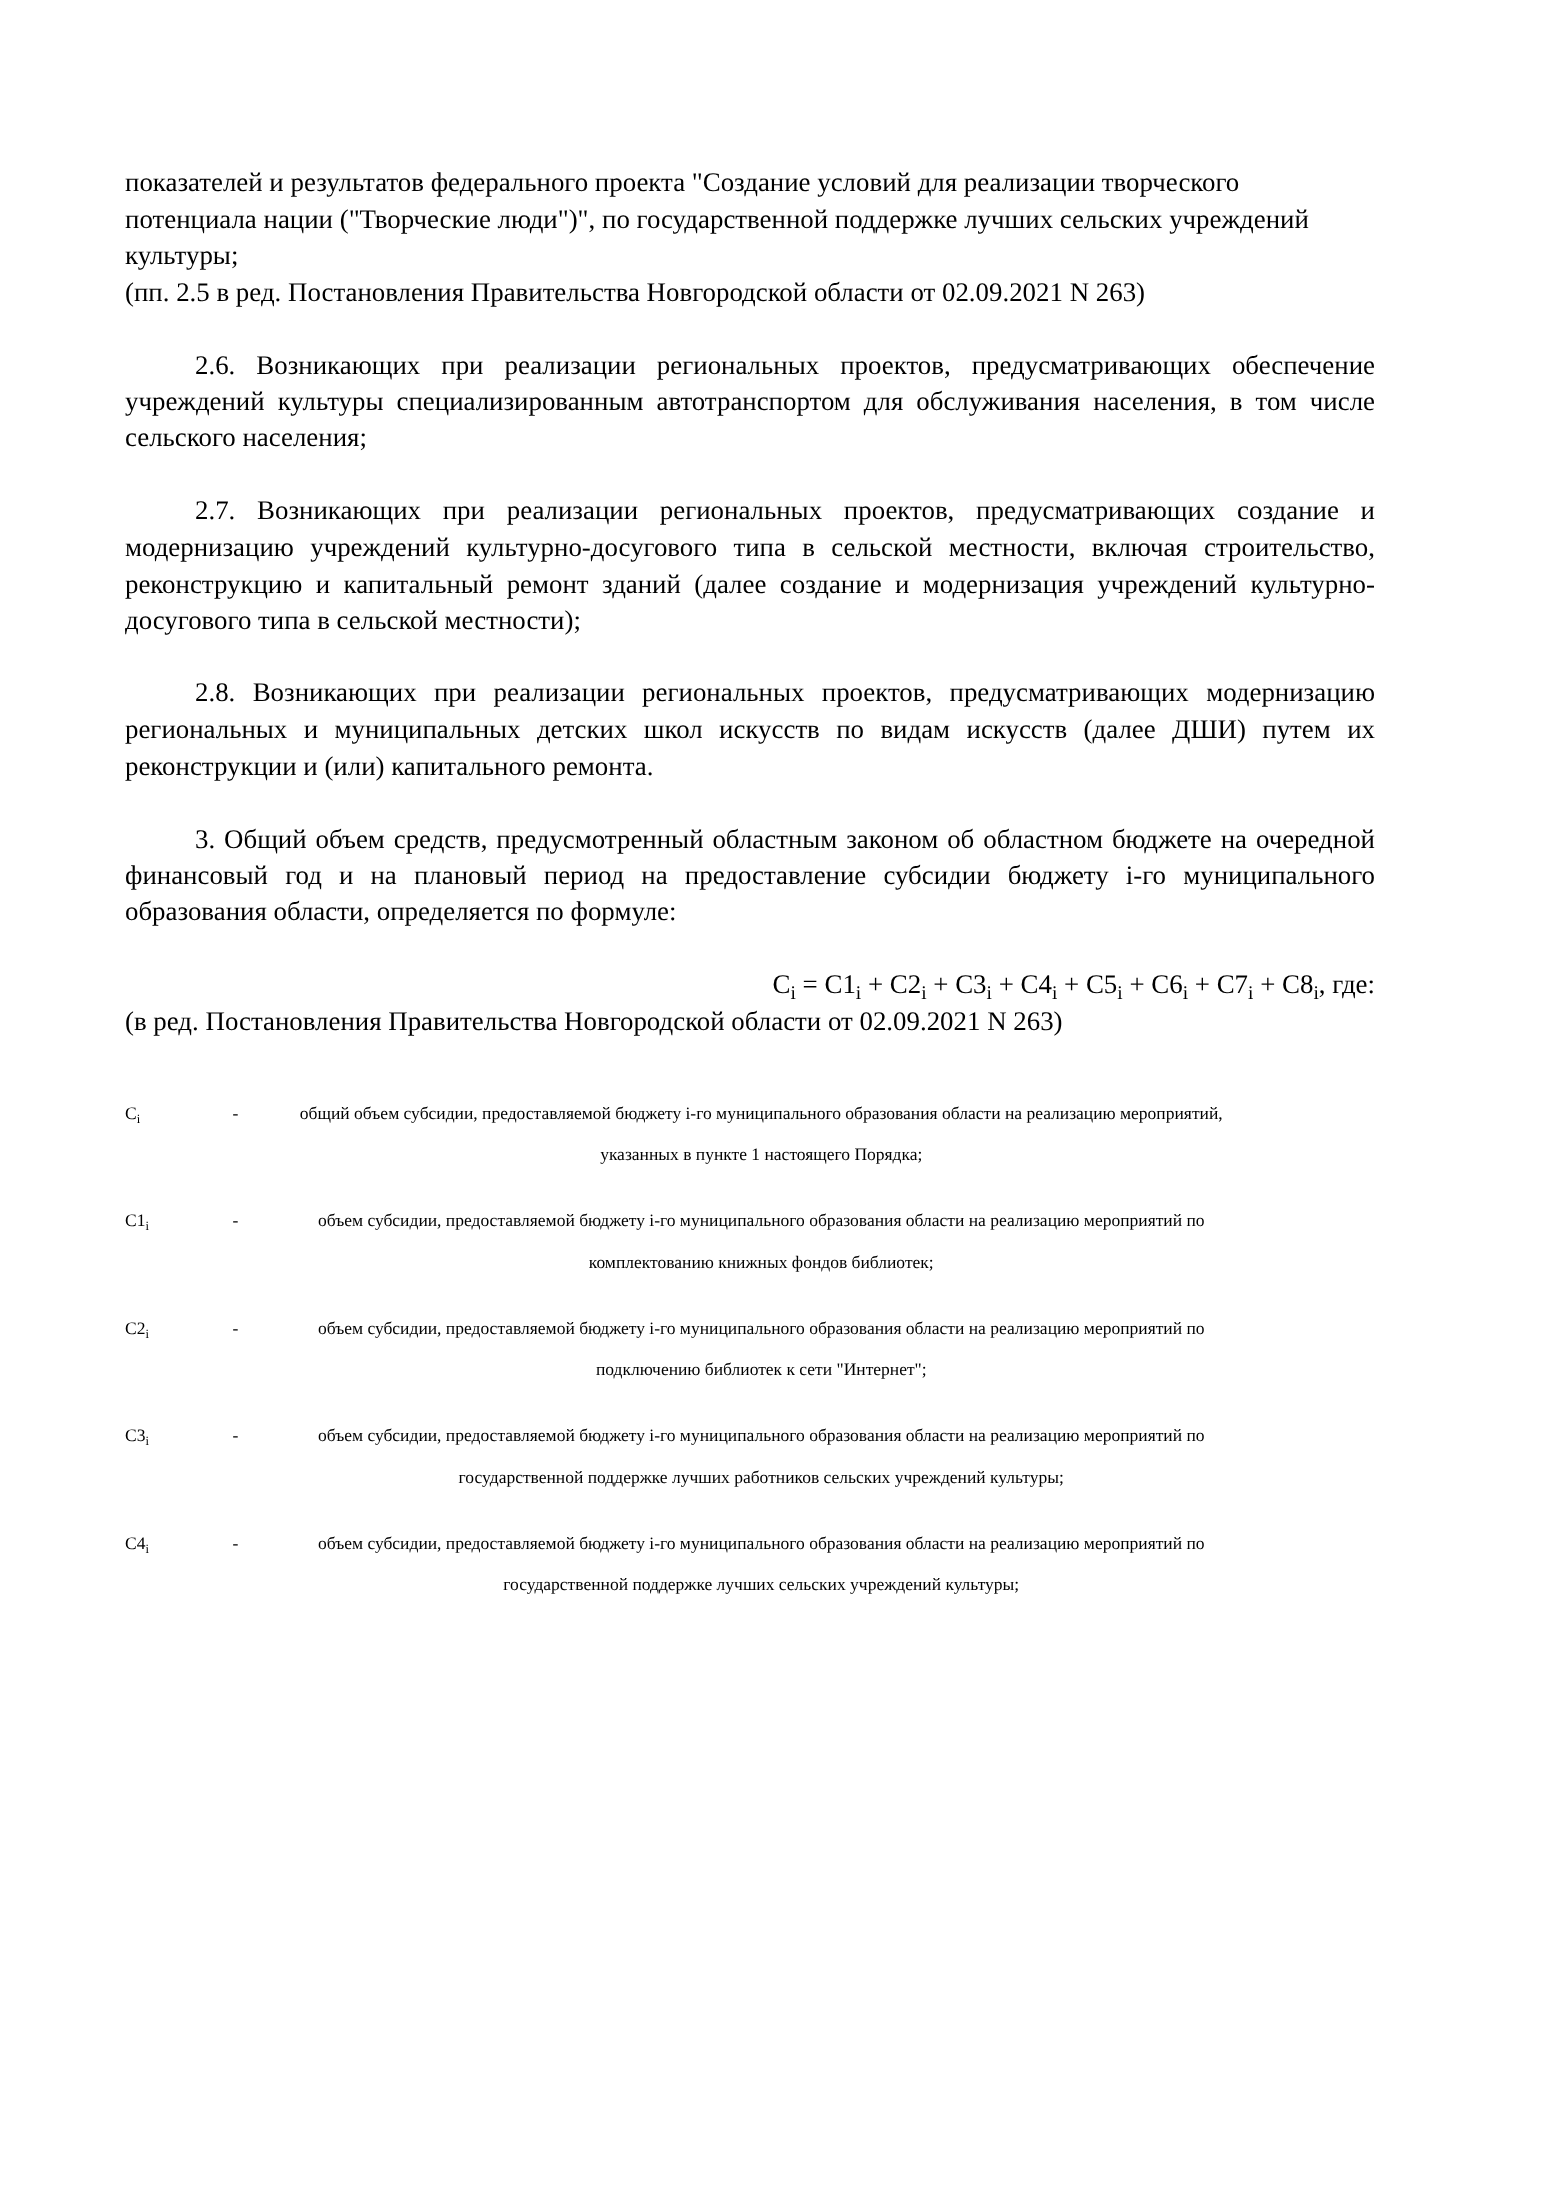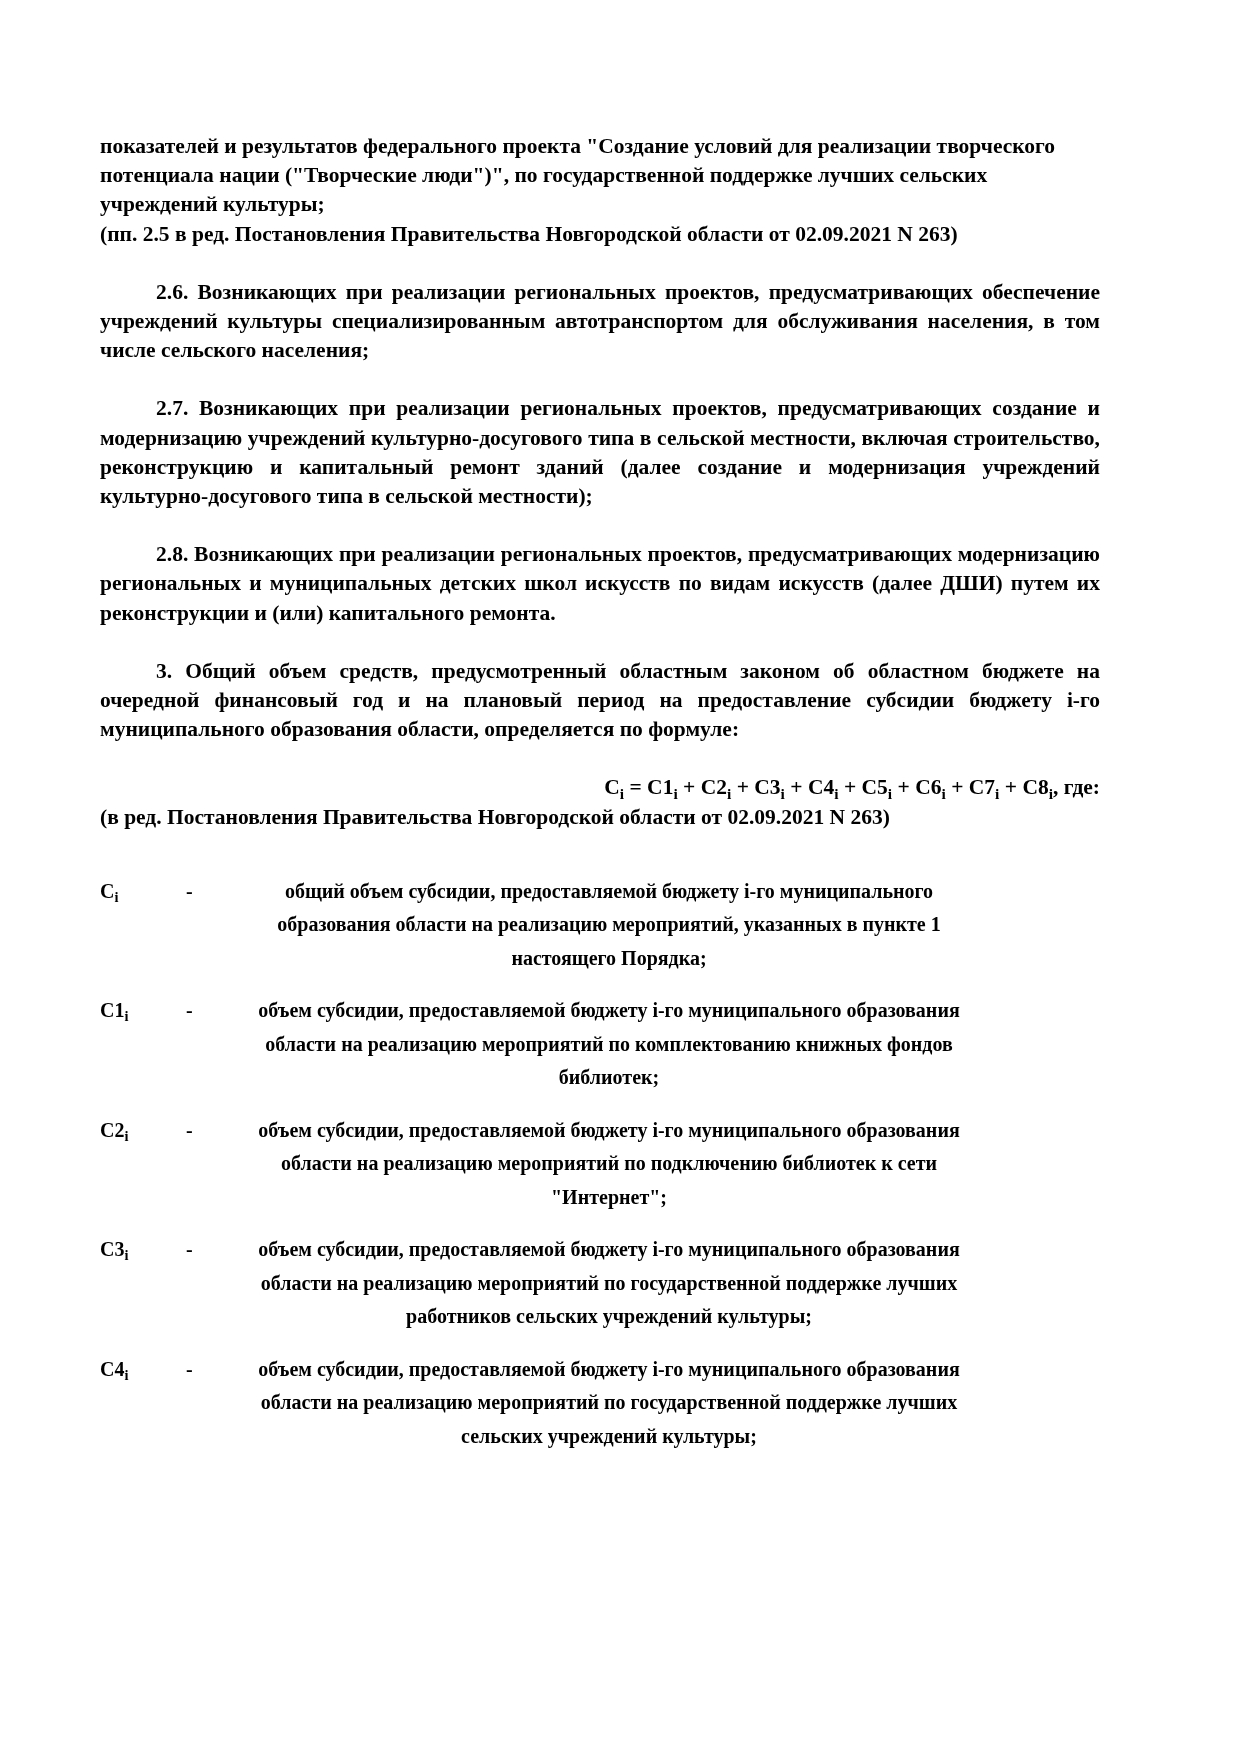--- a/index.html
+++ b/index.html
@@ -12,21 +12,20 @@
     color: #000000;
   }
   .page {
     position: relative;
     width: 1240px;
     height: 1754px;
     background: #ffffff;
     box-sizing: border-box;
     padding: 132px 140px 0 100px;
     overflow: hidden;
-    font-weight: bold;
   }
   .doc-body {
     font-size: 21.5px;
     line-height: 29.2px;
   }
   p {
     margin: 0;
   }
   .para {
     text-align: justify;
@@ -56,21 +55,21 @@
     line-height: 0;
   }
   .deflist {
     width: 100%;
     border-collapse: collapse;
     margin: 0;
   }
   .deflist td {
     vertical-align: top;
     padding: 0;
-    font-size: 20px;
+    font-size: 14px;
     line-height: 33.5px;
   }
   .def-term {
     width: 86px;
     white-space: nowrap;
   }
   .def-dash {
     width: 52px;
     text-align: left;
   }

